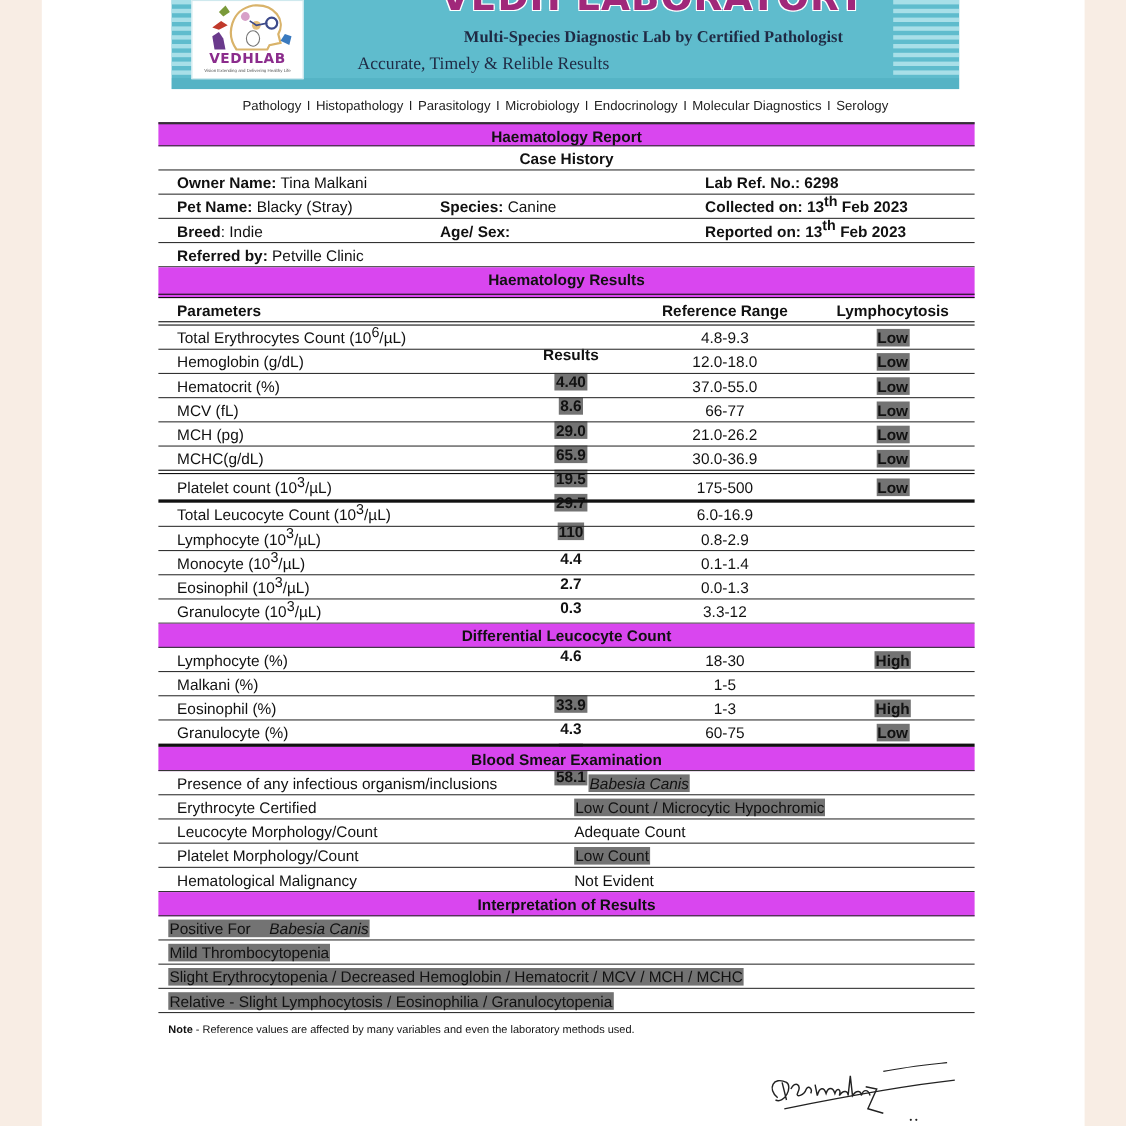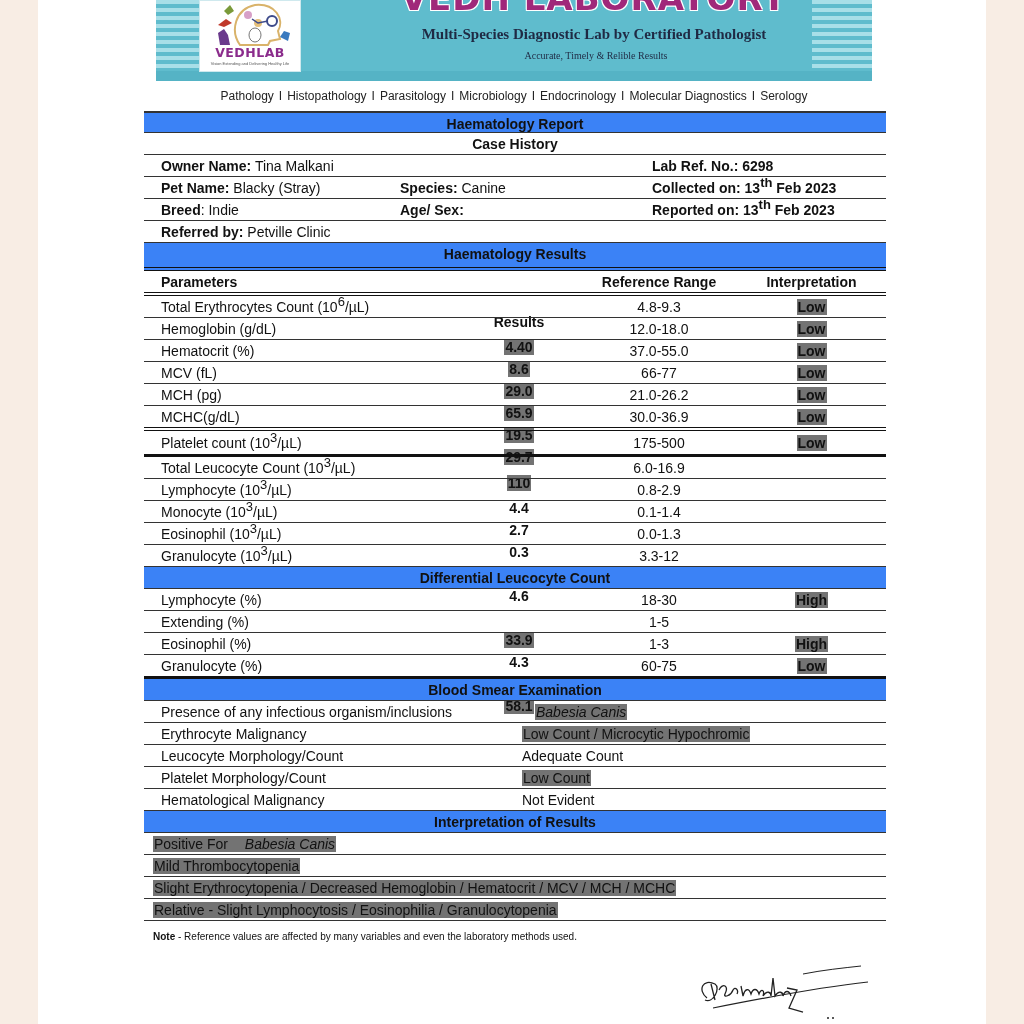--- a/index.html
+++ b/index.html
@@ -25,21 +25,21 @@
   .stripes.right { right:0; }
   .stripes i {
     display:block; height:4px; margin-bottom:4px;
     background:#a8dfe8;
   }
   .banner-bottom {
     position:absolute; left:0; bottom:0; width:100%; height:10px;
     background:#55b3c5;
   }
   .logo {
-    position:absolute; left:43px; top:0; width:100px; height:70px;
+    position:absolute; left:18px; top:0; width:100px; height:70px;
     background:#ffffff; border:1px solid #cfe9ee;
   }
   .logo svg { position:absolute; left:0; top:0; }
   .logo-text {
     position:absolute; left:0; width:100%; top:44px; text-align:center;
     font-family:"DejaVu Sans", sans-serif; font-size:12.5px; font-weight:bold;
     color:#8b2c8c; letter-spacing:0.5px;
   }
   .logo-tag {
     position:absolute; left:4px; width:92px; top:60px; text-align:center;
@@ -50,49 +50,49 @@
     font-family:"DejaVu Sans", sans-serif; font-weight:bold; font-size:34px;
     color:#a0287a; letter-spacing:1px;
     text-shadow: 1px 1px 0 #fff, -1px -1px 0 #fff, 1px -1px 0 #fff, -1px 1px 0 #fff;
   }
   .lab-sub {
     position:absolute; left:178px; top:26px; width:520px; text-align:center;
     font-family:"Liberation Serif", serif; font-weight:bold; font-size:15px;
     color:#1f2a44;
   }
   .lab-tag {
-    position:absolute; left:180px; top:50px; width:520px; text-align:center;
-    font-family:"Liberation Serif", serif; font-size:10px; color:#1f2a44;
+    position:absolute; left:169px; top:50px; width:520px; 
+    font-family:"Liberation Serif", serif; font-size:16px; color:#1f2a44;
   }
   .services {
     position:absolute; left:118px; top:89px; width:716px; text-align:center;
     font-size:12px; color:#222; white-space:nowrap;
   }
   .services .sep { margin:0 5px; }
 
   
   .report { position:absolute; left:106px; top:111px; width:742px; }
   .row {
     position:relative; height:22px; border-bottom:1px solid #333;
     font-size:14px; line-height:22px; box-sizing:border-box;
   }
   .row.sect {
-    background:#3b82f6; text-align:center; font-weight:bold;
+    background:#d946ef; text-align:center; font-weight:bold;
   }
   .row.plain-center { text-align:center; font-weight:bold; }
   .topline { border-top:2px solid #333; }
   .dbl-bottom { border-bottom:4px double #111; }
   .thick-bottom { border-bottom:3px solid #111; }
   .cell { position:absolute; top:0; white-space:nowrap; }
   .c-param { left:17px;text-align:center; }
   .c-res { left:330px; width:90px; text-align:center; font-weight:bold;margin-top:40px; }
   .c-ref { left:440px; width:150px; text-align:center; }
   .c-int { left:600px; width:135px; text-align:center; font-weight:bold; }
   .c-mid { left:256px; }
-  .c-right { left:508px; }
+  .c-right { left:497px; }
   .c-smear { left:378px; }
   .b { font-weight:bold; }
   .hl { background:#737373; padding:0 1px; }
   .it { font-style:italic;margin-left:13px; }
   sup { font-size:13px; line-height:0; }
   .row.interp { padding-left:9px; }
   .note {
     position:absolute; left:115px; top:931px; font-size:10px; color:#111;
   }
   .signature { position:absolute; left:655px; top:960px; }
@@ -172,21 +172,21 @@
     <div class="row">
       <span class="cell c-param"><span class="b">Referred by:</span> <span>Petville Clinic</span></span>
     </div>
 
     <div class="row sect dbl-bottom" style="height:28px">Haematology Results</div>
 
     <div class="row b dbl-bottom" style="height:25px">
       <span class="cell c-param">Parameters</span>
       <span class="cell c-res">Results</span>
       <span class="cell c-ref" style="font-weight:bold">Reference Range</span>
-      <span class="cell c-int">Interpretation</span>
+      <span class="cell c-int">Lymphocytosis</span>
     </div>
 
     <div class="row">
       <span class="cell c-param"><span>Total Erythrocytes Count (10</span><sup>6</sup><span>/µL)</span></span>
       <span class="cell c-res"><span class="hl">4.40</span></span>
       <span class="cell c-ref">4.8-9.3</span>
       <span class="cell c-int"><span class="hl">Low</span></span>
     </div>
     <div class="row">
       <span class="cell c-param">Hemoglobin (g/dL)</span>
@@ -254,21 +254,21 @@
 
     <div class="row sect">Differential Leucocyte Count</div>
 
     <div class="row">
       <span class="cell c-param">Lymphocyte (%)</span>
       <span class="cell c-res"><span class="hl">33.9</span></span>
       <span class="cell c-ref">18-30</span>
       <span class="cell c-int"><span class="hl">High</span></span>
     </div>
     <div class="row">
-      <span class="cell c-param">Extending (%)</span>
+      <span class="cell c-param">Malkani (%)</span>
       <span class="cell c-res">4.3</span>
       <span class="cell c-ref">1-5</span>
     </div>
     <div class="row">
       <span class="cell c-param">Eosinophil (%)</span>
       <span class="cell c-res"><span class="hl">3.7</span></span>
       <span class="cell c-ref">1-3</span>
       <span class="cell c-int"><span class="hl">High</span></span>
     </div>
     <div class="row thick-bottom" style="height:24px">
@@ -278,21 +278,21 @@
       <span class="cell c-int"><span class="hl">Low</span></span>
     </div>
 
     <div class="row sect">Blood Smear Examination</div>
 
     <div class="row">
       <span class="cell c-param">Presence of any infectious organism/inclusions</span>
       <span class="cell c-smear"><span class="hl it">Babesia Canis</span></span>
     </div>
     <div class="row">
-      <span class="cell c-param">Erythrocyte Malignancy</span>
+      <span class="cell c-param">Erythrocyte Certified</span>
       <span class="cell c-smear"><span class="hl">Low Count / Microcytic Hypochromic</span></span>
     </div>
     <div class="row">
       <span class="cell c-param">Leucocyte Morphology/Count</span>
       <span class="cell c-smear">Adequate Count</span>
     </div>
     <div class="row">
       <span class="cell c-param">Platelet Morphology/Count</span>
       <span class="cell c-smear"><span class="hl">Low Count</span></span>
     </div>

